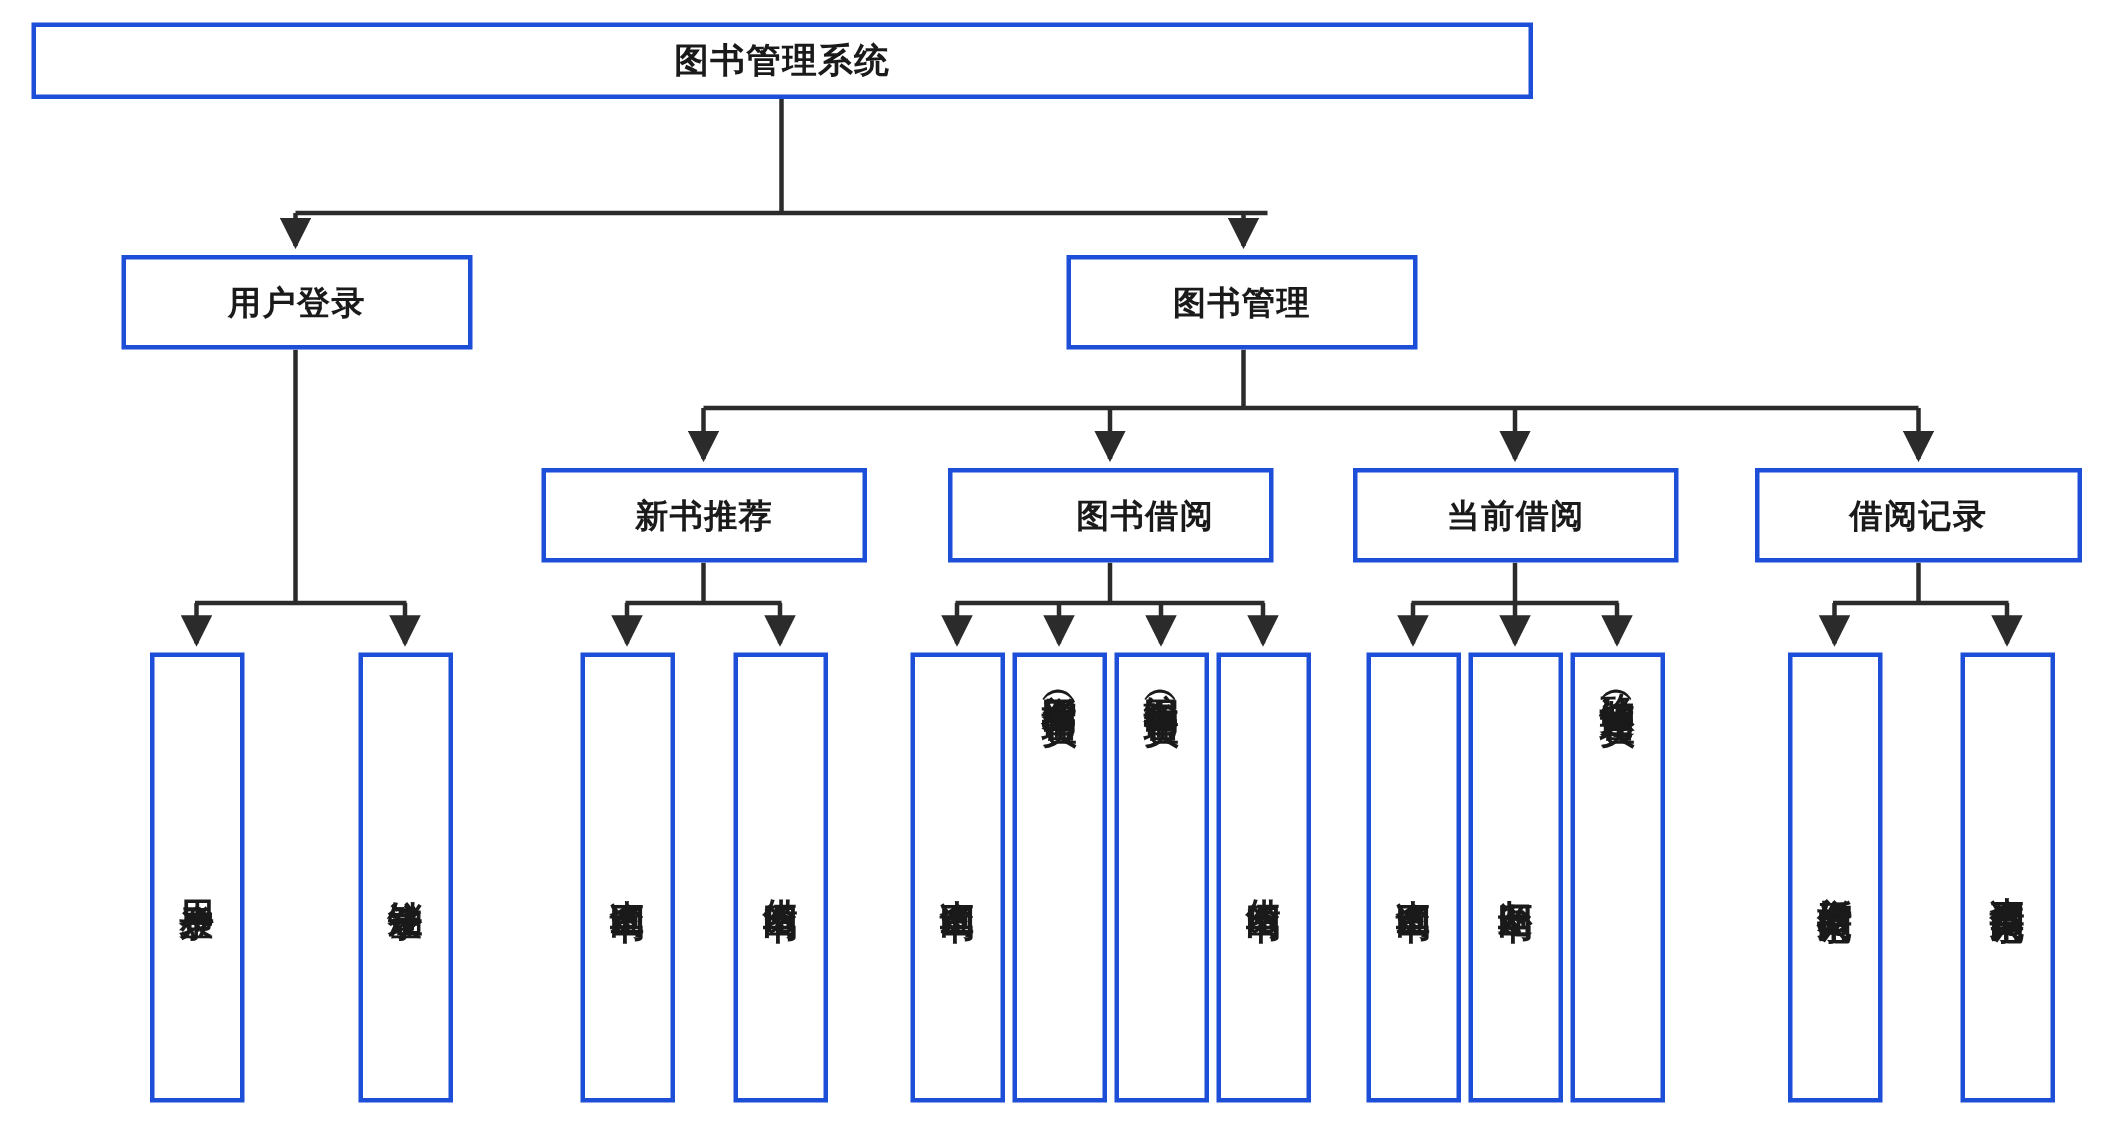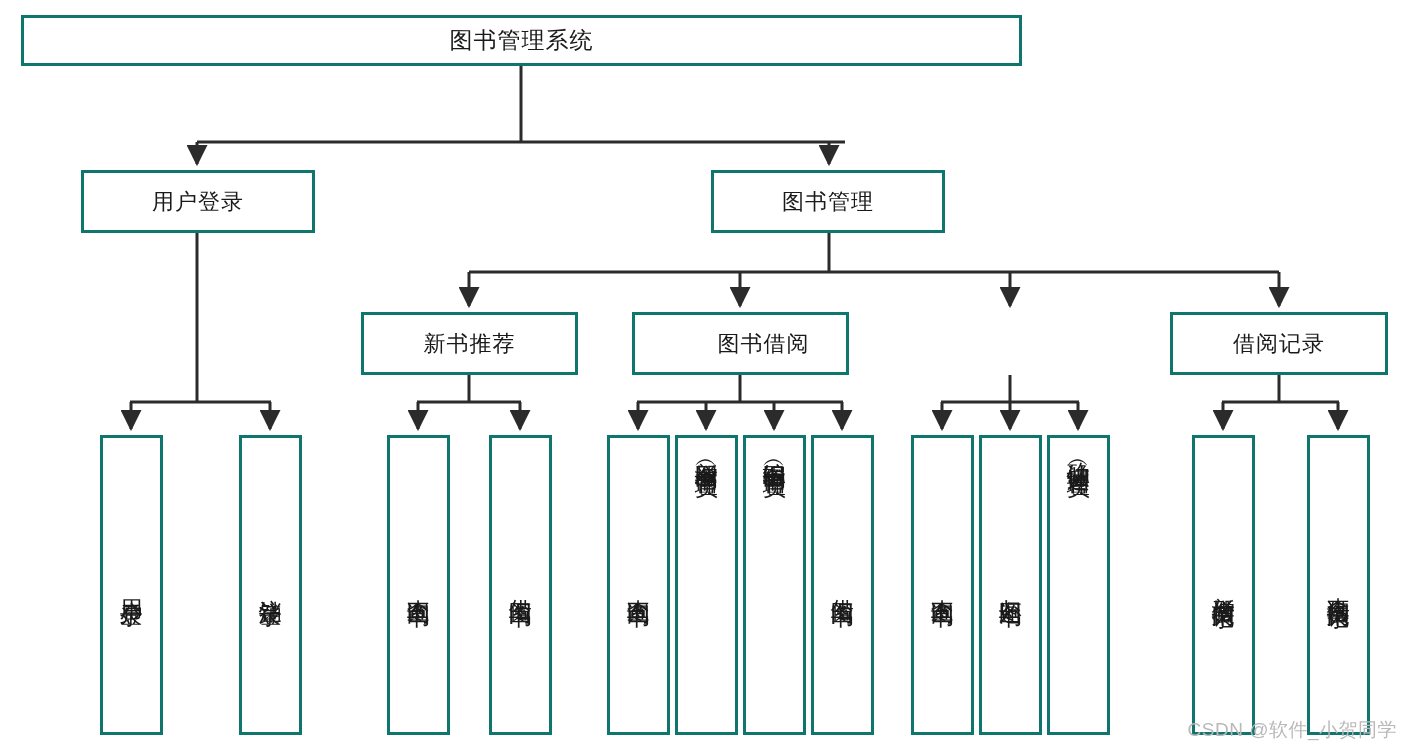--- a/index.html
+++ b/index.html
@@ -22,25 +22,26 @@
     left: 0;
     top: 0;
     width: 1405px;
     height: 747px;
     pointer-events: none;
   }
   .node {
     position: absolute;
     box-sizing: border-box;
     background: #ffffff;
-    border: 3px solid #0f766e;
+    border: 3px solid #1d4ed8;
     display: flex;
     align-items: center;
     justify-content: center;
     color: #1a1a1a;
+    font-weight: bold;
   }
   .node .label {
     font-size: 22px;
     line-height: 1.25;
     letter-spacing: 1px;
     white-space: nowrap;
   }
   .node.root .label { font-size: 23px; }
   .node.vert {
     align-items: flex-start;
@@ -135,20 +136,23 @@
   <div class="node" style="left:361px; top:312px; width:217px; height:63px;">
     <span class="label">新书推荐</span>
   </div>
 
   <div class="node" style="left:711px; top:170px; width:234px; height:63px;">
     <span class="label">图书管理</span>
   </div>
   <div class="node" style="left:632px; top:312px; width:217px; height:63px;padding-left:46px;">
     <span class="label">图书借阅</span>
   </div>
+  <div class="node" style="left:902px; top:312px; width:217px; height:63px;">
+    <span class="label">当前借阅</span>
+  </div>
   <div class="node" style="left:1170px; top:312px; width:218px; height:63px;text-align:right;">
     <span class="label">借阅记录</span>
   </div>
 
   <div class="node vert centered" style="left:100px; top:435px; width:63px; height:300px;">
     <span class="label">用户登录</span>
   </div>
   <div class="node vert centered" style="left:239px; top:435px; width:63px; height:300px;">
     <span class="label">注销登录</span>
   </div>
@@ -183,15 +187,14 @@
     <span class="label">确认归还（管理员）</span>
   </div>
 
   <div class="node vert centered" style="left:1192px; top:435px; width:63px; height:300px;">
     <span class="label">新增借阅记录</span>
   </div>
   <div class="node vert centered" style="left:1307px; top:435px; width:63px; height:300px;">
     <span class="label">查询借阅记录</span>
   </div>
 
-  <div class="watermark">CSDN @软件_小贺同学</div>
 
 </div>
 
 </body></html>

